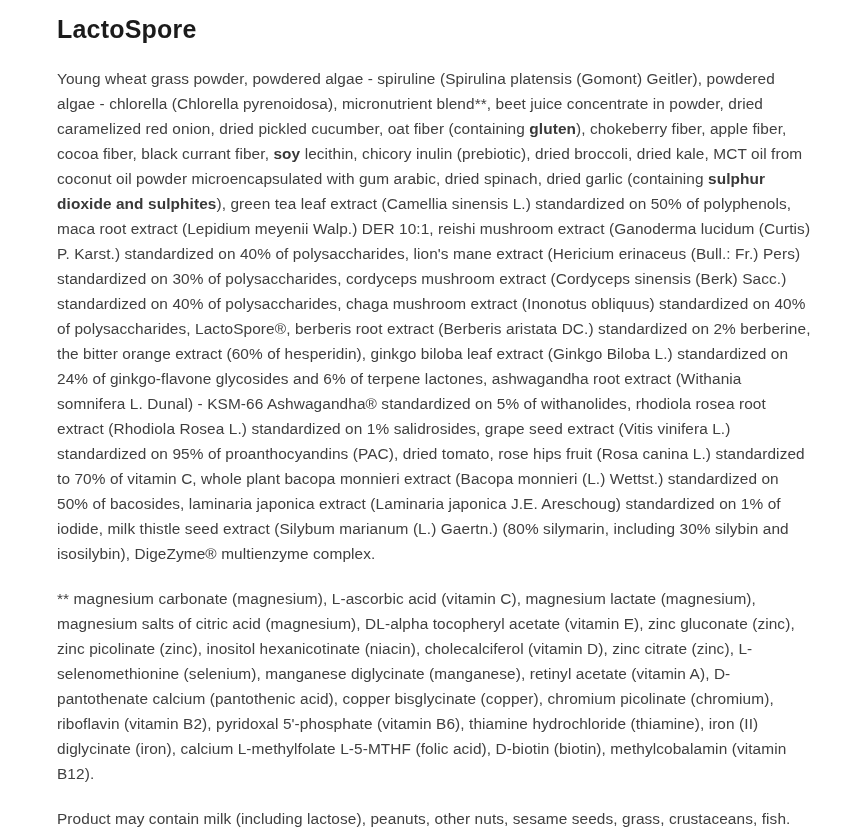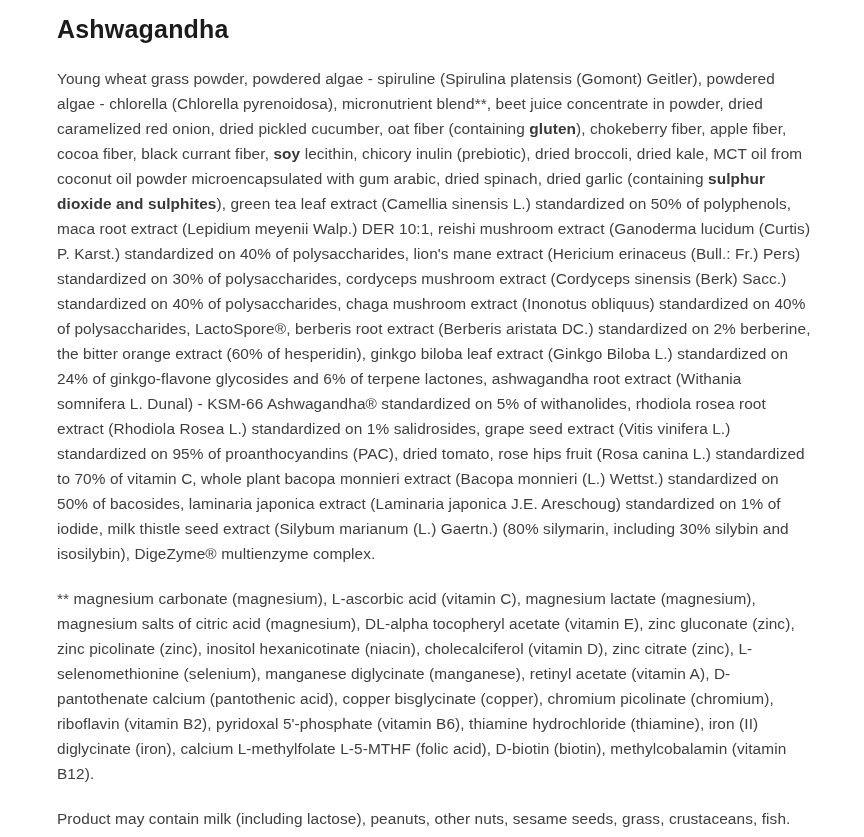--- a/index.html
+++ b/index.html
@@ -41,19 +41,19 @@
   }
   .paragraphs b {
     font-weight: 700;
     color: #383838;
   }
 </style>
 </head>
 <body>
 
 <main class="doc">
-  <h1 class="title">Ashwagandha</h1>
+  <h1 class="title">LactoSpore</h1>
   <section class="paragraphs">
       <p><span>Young wheat grass powder, powdered algae - spiruline (Spirulina platensis (Gomont) Geitler), powdered algae - chlorella (Chlorella pyrenoidosa), micronutrient blend**, beet juice concentrate in powder, dried caramelized red onion, dried pickled cucumber, oat fiber (containing </span><b>gluten</b><span>), chokeberry fiber, apple fiber, cocoa fiber, black currant fiber, </span><b>soy</b><span> lecithin, chicory inulin (prebiotic), dried broccoli, dried kale, MCT oil from coconut oil powder microencapsulated with gum arabic, dried spinach, dried garlic (containing </span><b>sulphur dioxide and sulphites</b><span>), green tea leaf extract (Camellia sinensis L.) standardized on 50% of polyphenols, maca root extract (Lepidium meyenii Walp.) DER 10:1, reishi mushroom extract (Ganoderma lucidum (Curtis) P. Karst.) standardized on 40% of polysaccharides, lion's mane extract (Hericium erinaceus (Bull.: Fr.) Pers) standardized on 30% of polysaccharides, cordyceps mushroom extract (Cordyceps sinensis (Berk) Sacc.) standardized on 40% of polysaccharides, chaga mushroom extract (Inonotus obliquus) standardized on 40% of polysaccharides, LactoSpore®, berberis root extract (Berberis aristata DC.) standardized on 2% berberine, the bitter orange extract (60% of hesperidin), ginkgo biloba leaf extract (Ginkgo Biloba L.) standardized on 24% of ginkgo-flavone glycosides and 6% of terpene lactones, ashwagandha root extract (Withania somnifera L. Dunal) - KSM-66 Ashwagandha® standardized on 5% of withanolides, rhodiola rosea root extract (Rhodiola Rosea L.) standardized on 1% salidrosides, grape seed extract (Vitis vinifera L.) standardized on 95% of proanthocyandins (PAC), dried tomato, rose hips fruit (Rosa canina L.) standardized to 70% of vitamin C, whole plant bacopa monnieri extract (Bacopa monnieri (L.) Wettst.) standardized on 50% of bacosides, laminaria japonica extract (Laminaria japonica J.E. Areschoug) standardized on 1% of iodide, milk thistle seed extract (Silybum marianum (L.) Gaertn.) (80% silymarin, including 30% silybin and isosilybin), DigeZyme® multienzyme complex.</span></p>
       <p><span>** magnesium carbonate (magnesium), L-ascorbic acid (vitamin C), magnesium lactate (magnesium), magnesium salts of citric acid (magnesium), DL-alpha tocopheryl acetate (vitamin E), zinc gluconate (zinc), zinc picolinate (zinc), inositol hexanicotinate (niacin), cholecalciferol (vitamin D), zinc citrate (zinc), L-selenomethionine (selenium), manganese diglycinate (manganese), retinyl acetate (vitamin A), D-pantothenate calcium (pantothenic acid), copper bisglycinate (copper), chromium picolinate (chromium), riboflavin (vitamin B2), pyridoxal 5'-phosphate (vitamin B6), thiamine hydrochloride (thiamine), iron (II) diglycinate (iron), calcium L-methylfolate L-5-MTHF (folic acid), D-biotin (biotin), methylcobalamin (vitamin B12).</span></p>
       <p><span>Product may contain milk (including lactose), peanuts, other nuts, sesame seeds, grass, crustaceans, fish.</span></p>
     </section>
 </main>
 
 </body></html>

